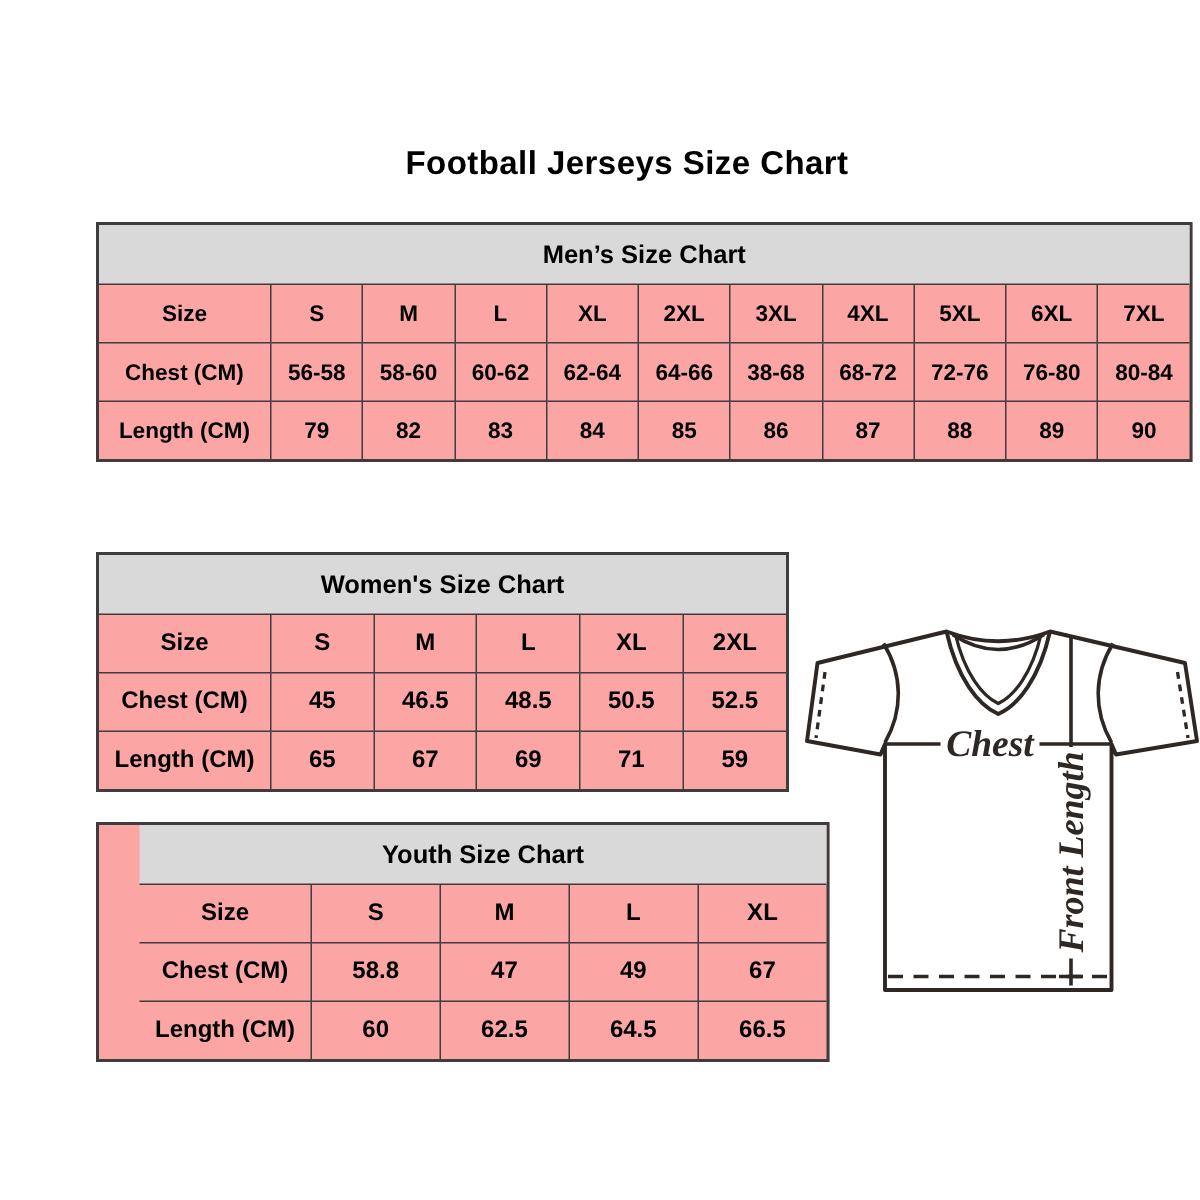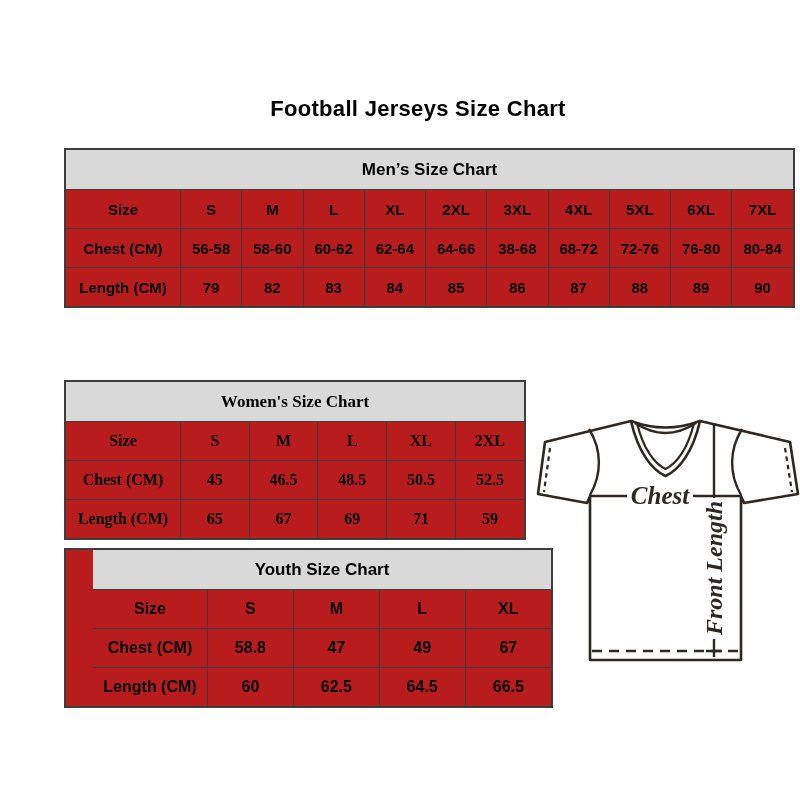--- a/index.html
+++ b/index.html
@@ -19,21 +19,21 @@
     margin: 0;
     text-align: center;
     font-size: 22px;
     font-weight: bold;
     letter-spacing: 0.3px;
   }
 
   .size-box {
     position: absolute;
     border: 2px solid #3d3d3d;
-    background: #b91c1c;
+    background: #fca5a5;
   }
   .box-header {
     height: 39px;
     background: #d9d9d9;
     border-bottom: 1px solid #3d3d3d;
     display: flex;
     align-items: center;
     justify-content: center;
     font-weight: bold;
     font-size: 17px;
@@ -52,21 +52,21 @@
     padding: 0 2px;
     overflow: hidden;
     white-space: nowrap;
   }
   .size-box td:first-child { width: 110px; border-left: 0; }
   .size-box td:last-child { border-right: 0; }
   .size-box tr:first-child td { border-top: 0; }
   .size-box tr:last-child td { border-bottom: 0; }
 
   .mens   { left: 35px; top: 148px; width: 727px; }
-  .womens { left: 35px; top: 380px; width: 458px; font-family: Liberation Serif, serif; }
+  .womens { left: 35px; top: 368px; width: 458px; }
   .youth  { left: 35px; top: 548px; width: 458px; padding-left: 27px; }
   .mens td { font-size: 15px; }
   .womens td, .youth td { font-size: 16px; }
 
   .jersey {
     position: absolute;
     left: 503px; top: 410px;
     width: 272px; height: 254px;
   }
   .jersey svg { display: block; width: 100%; height: 100%; }

